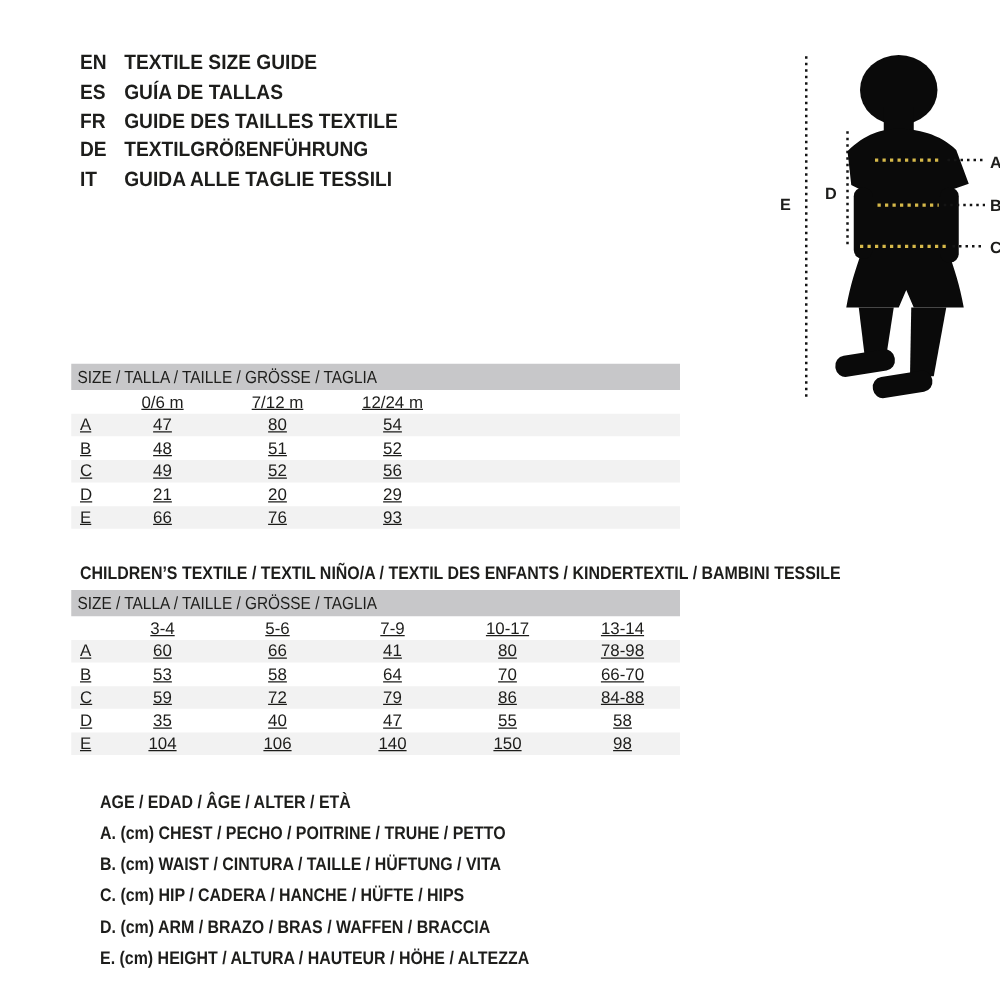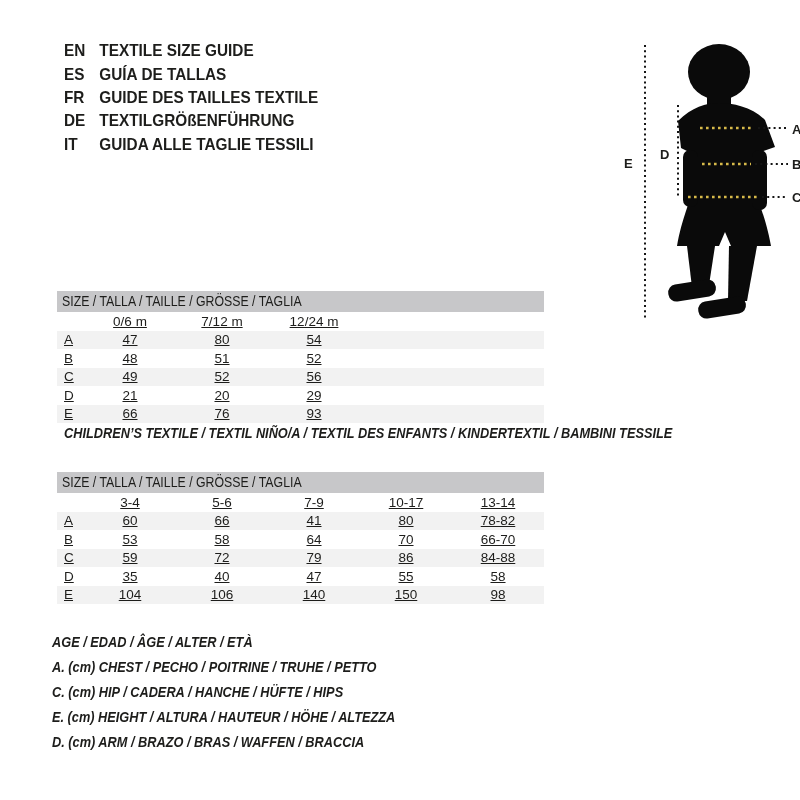--- a/index.html
+++ b/index.html
@@ -17,36 +17,36 @@
   
   .figure{position:absolute;left:580px;top:20px;}
   .sil{fill:var(--silhouette-black,#0a0a0a);}
   .dotline{stroke:var(--dotted-line,#141414);stroke-width:2;stroke-dasharray:2 3.2;fill:none;}
   .goldline{stroke:var(--accent-gold,#d6b94a);stroke-width:2.6;stroke-dasharray:2.6 3.4;fill:none;}
   .mlabel{font-family:"Liberation Sans",sans-serif;font-size:13px;font-weight:700;fill:var(--text,#1d1d1b);}
 
   
   .section-title{position:absolute;left:32px;font-size:14.5px;font-weight:700;white-space:nowrap;}
   .babies-title{top:261px;}
-  .children-title{top:425px;font-style:italic;}
+  .children-title{top:451px;}
 
   
   .table{position:absolute;left:25px;width:487px;}
   .babies-table{top:291px;}
   .children-table{top:472px;}
   .size-bar{height:21px;line-height:21px;background:var(--table-header-bar,#c7c7c9);
     font-size:14px;font-weight:400;padding-left:5px;box-sizing:border-box;}
   .grid-row{display:grid;grid-template-columns:27px repeat(5,92px);height:18.5px;
     align-items:center;font-size:13.5px;}
   .cell{text-align:center;text-decoration:underline;}
   .cell.label{text-align:left;padding-left:7px;}
   .stripe{background:var(--row-stripe,#f2f2f2);}
 
   
-  .legend{position:absolute;left:20px;top:630px;font-style:italic;}
+  .legend{position:absolute;left:48px;top:630px;}
   .legend-line{height:25.1px;line-height:25.1px;font-size:14.5px;font-weight:700;white-space:nowrap;}
 </style>
 </head>
 <body>
 
 <div class="page">
 
   <div class="lang-block">
     <div class="lang-row">
       <span class="lang-code">EN</span>
@@ -169,21 +169,21 @@
       <span class="cell">7-9</span>
       <span class="cell">10-17</span>
       <span class="cell">13-14</span>
     </div>
     <div class="grid-row stripe">
       <span class="cell label">A</span>
       <span class="cell">60</span>
       <span class="cell">66</span>
       <span class="cell">41</span>
       <span class="cell">80</span>
-      <span class="cell">78-82</span>
+      <span class="cell">78-98</span>
     </div>
     <div class="grid-row">
       <span class="cell label">B</span>
       <span class="cell">53</span>
       <span class="cell">58</span>
       <span class="cell">64</span>
       <span class="cell">70</span>
       <span class="cell">66-70</span>
     </div>
     <div class="grid-row stripe">
@@ -213,23 +213,26 @@
   </div>
 
   <div class="legend">
     <div class="legend-line">
       <span class="cond">AGE / EDAD / ÂGE / ALTER / ETÀ</span>
     </div>
     <div class="legend-line">
       <span class="cond">A. (cm) CHEST / PECHO / POITRINE / TRUHE / PETTO</span>
     </div>
     <div class="legend-line">
+      <span class="cond">B. (cm) WAIST / CINTURA / TAILLE / HÜFTUNG / VITA</span>
+    </div>
+    <div class="legend-line">
       <span class="cond">C. (cm) HIP / CADERA / HANCHE / HÜFTE / HIPS</span>
     </div>
     <div class="legend-line">
+      <span class="cond">D. (cm) ARM / BRAZO / BRAS / WAFFEN / BRACCIA</span>
+    </div>
+    <div class="legend-line">
       <span class="cond">E. (cm) HEIGHT / ALTURA / HAUTEUR / HÖHE / ALTEZZA</span>
     </div>
-    <div class="legend-line">
-      <span class="cond">D. (cm) ARM / BRAZO / BRAS / WAFFEN / BRACCIA</span>
-    </div>
   </div>
 
 </div>
 
 </body></html>

